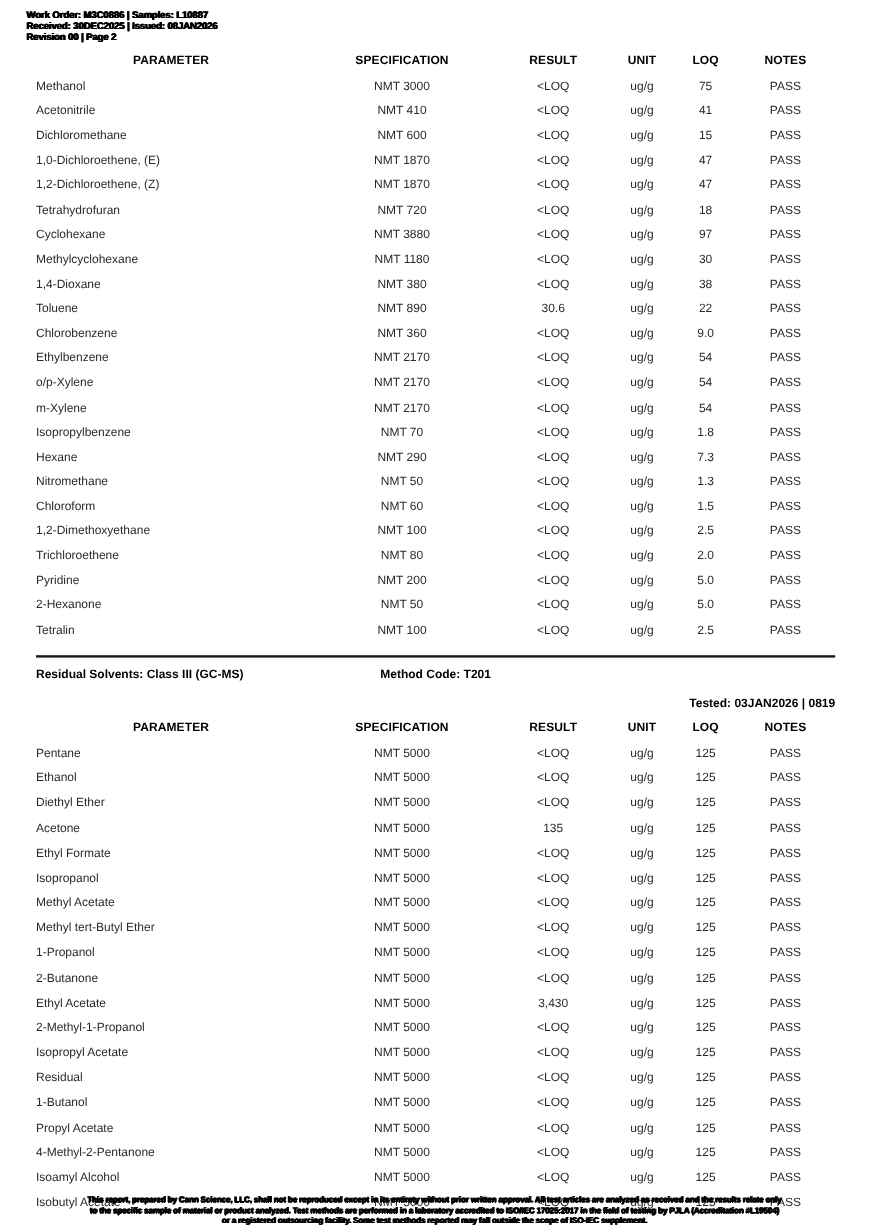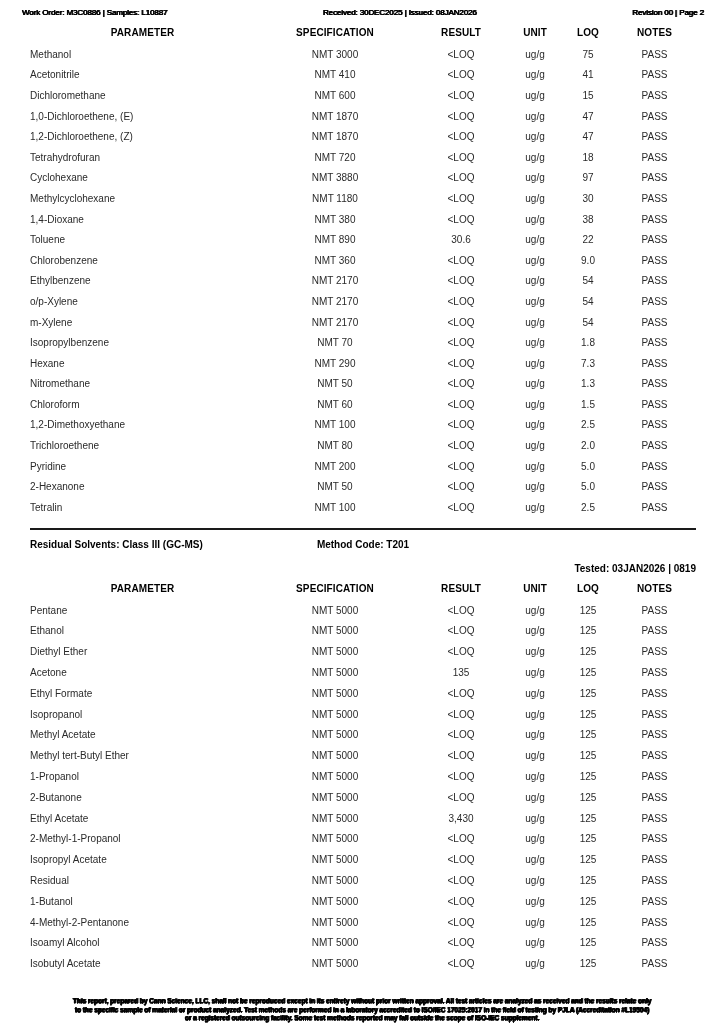--- a/index.html
+++ b/index.html
@@ -9,22 +9,23 @@
     font-family:"Liberation Sans", sans-serif;
     color:#222;
     position:relative;
     overflow:hidden;
   }
   .page{padding:6px 28px 0 30px;}
   
   .meta-bar{
     display:flex;justify-content:space-between;align-items:flex-start;
     margin:2px -8px 4px -8px;
-    font-size:8px;font-weight:normal;color:#000;
+    font-size:8px;font-weight:bold;color:#000;
     letter-spacing:-0.1px;
+    flex-direction:column;
   }
   .smudge{text-shadow:0.6px 0 0 #000, -0.3px 0 0 #000, 0 0.4px 0 #000;}
   
   table.results{width:100%;border-collapse:collapse;table-layout:fixed;}
   table.results th{
     font-size:10px;font-weight:bold;color:#000;
     text-align:center;padding:0;height:23px;vertical-align:middle;
     letter-spacing:0.1px;
   }
   table.results td{
@@ -415,20 +416,28 @@
         </tr>
         <tr>
           <td class="c0">1-Butanol</td>
           <td class="c1">NMT 5000</td>
           <td class="c2">&lt;LOQ</td>
           <td class="c3">ug/g</td>
           <td class="c4">125</td>
           <td class="c5">PASS</td>
         </tr>
         <tr>
+          <td class="c0">Propyl Acetate</td>
+          <td class="c1">NMT 5000</td>
+          <td class="c2">&lt;LOQ</td>
+          <td class="c3">ug/g</td>
+          <td class="c4">125</td>
+          <td class="c5">PASS</td>
+        </tr>
+        <tr>
           <td class="c0">4-Methyl-2-Pentanone</td>
           <td class="c1">NMT 5000</td>
           <td class="c2">&lt;LOQ</td>
           <td class="c3">ug/g</td>
           <td class="c4">125</td>
           <td class="c5">PASS</td>
         </tr>
         <tr>
           <td class="c0">Isoamyl Alcohol</td>
           <td class="c1">NMT 5000</td>

